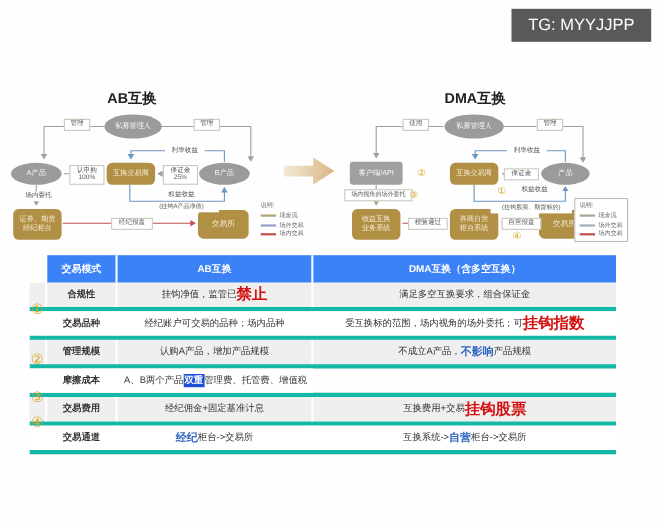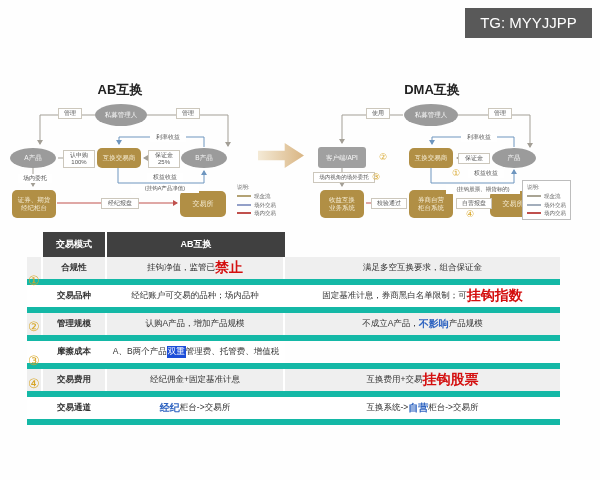--- a/index.html
+++ b/index.html
@@ -37,33 +37,33 @@
   #dma-legend{border:1px solid #bdbdbd;background:#fff;padding:2px 4px;}
 
   
   #mid-arrow{position:absolute;left:258px;top:142px;width:46px;height:27px;
     background:linear-gradient(to right,#f4ead6,#d9b583);
     clip-path:polygon(0 32%,58% 32%,58% 4%,100% 50%,58% 96%,58% 68%,0 68%);}
 
   
   #cmp-table{position:absolute;left:27px;top:232px;width:533px;}
   .t-head{margin-left:16px;display:grid;grid-template-columns:64px 178px 275px;height:25px;}
-  .t-head div{background:#404040;color:#fff;font-size:9px;font-weight:bold;text-align:center;
+  .t-head div{background:#3b82f6;color:#fff;font-size:9px;font-weight:bold;text-align:center;
               line-height:25px;border-right:2px solid #fff;box-sizing:border-box;}
   .t-head div:last-child{border-right:none;}
-  .t-row{display:grid;grid-template-columns:16px 64px 178px 275px;height:22px;border-bottom:6px solid #14b8a6;}
+  .t-row{display:grid;grid-template-columns:16px 64px 178px 275px;height:22px;border-bottom:4px solid #14b8a6;}
   .t-row div{display:flex;align-items:center;justify-content:center;font-size:8.5px;color:#333;
              border-right:2px solid #fff;box-sizing:border-box;white-space:nowrap;}
   .t-row div:last-child{border-right:none;}
   .t-row.odd div{background:#efefef;}
   .t-row.even div{background:#fff;}
   .cell-mode{font-weight:bold;font-size:9px;}
   .em-red{color:#d40f0f;font-weight:bold;font-size:14px;}
   .em-blue{color:#2f64c1;font-weight:bold;font-size:10px;}
-  .em-green{background:#1d4ed8;color:#fff;font-weight:normal;padding:0 1px;}
+  .em-green{background:#1d4ed8;color:#fff;font-weight:bold;padding:0 1px;}
   .tnum{position:absolute;left:28px;color:#d8a628;font-size:13px;line-height:1;}
 </style>
 </head>
 <body>
 
 <div id="stage">
 
   <div id="wm-top" class="wm">TG: MYYJJPP</div>
 
   <svg style="position:absolute;left:0;top:0;" width="600" height="480" viewBox="0 0 600 480" fill="none">
@@ -215,40 +215,41 @@
     <div class="lg-row">
         <span class="lg-line" style="background: rgb(192, 80, 77);"></span>
         <span>场内交易</span>
       </div>
   </div>
 
   <div id="cmp-table">
     <div class="t-head">
       <div>交易模式</div>
       <div>AB互换</div>
+      <div>DMA互换（含多空互换）</div>
     </div>
     <div class="t-row odd">
       <div></div>
       <div class="cell-mode">合规性</div>
       <div>
           <span>挂钩净值，监管已</span>
           <span class="em-red">禁止</span>
         </div>
       <div>
           <span>满足多空互换要求，组合保证金</span>
         </div>
     </div>
     <div class="t-row even">
       <div></div>
       <div class="cell-mode">交易品种</div>
       <div>
           <span>经纪账户可交易的品种；场内品种</span>
         </div>
       <div>
-          <span>固定基准计息，券商黑白名单限制；可</span>
+          <span>受互换标的范围，场内视角的场外委托；可</span>
           <span class="em-red">挂钩指数</span>
         </div>
     </div>
     <div class="t-row odd">
       <div></div>
       <div class="cell-mode">管理规模</div>
       <div>
           <span>认购A产品，增加产品规模</span>
         </div>
       <div>

